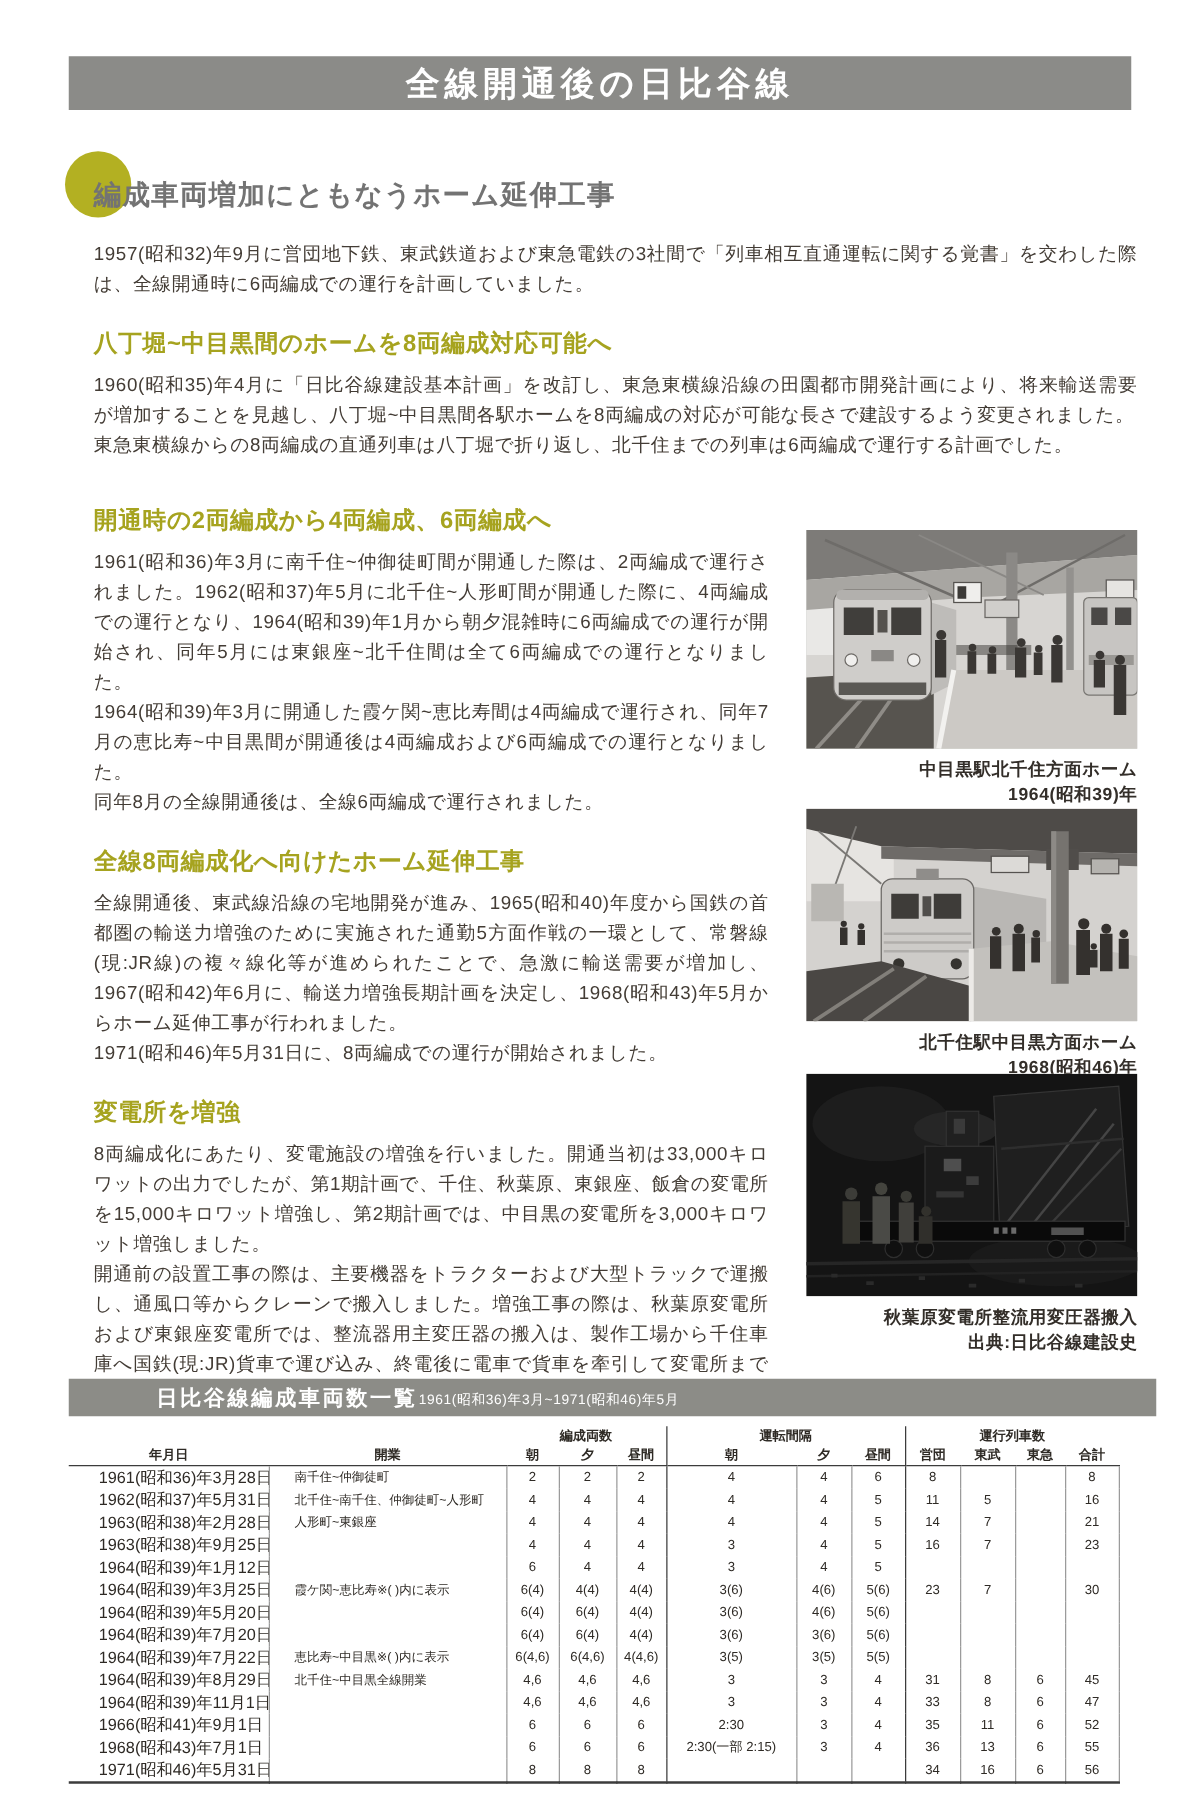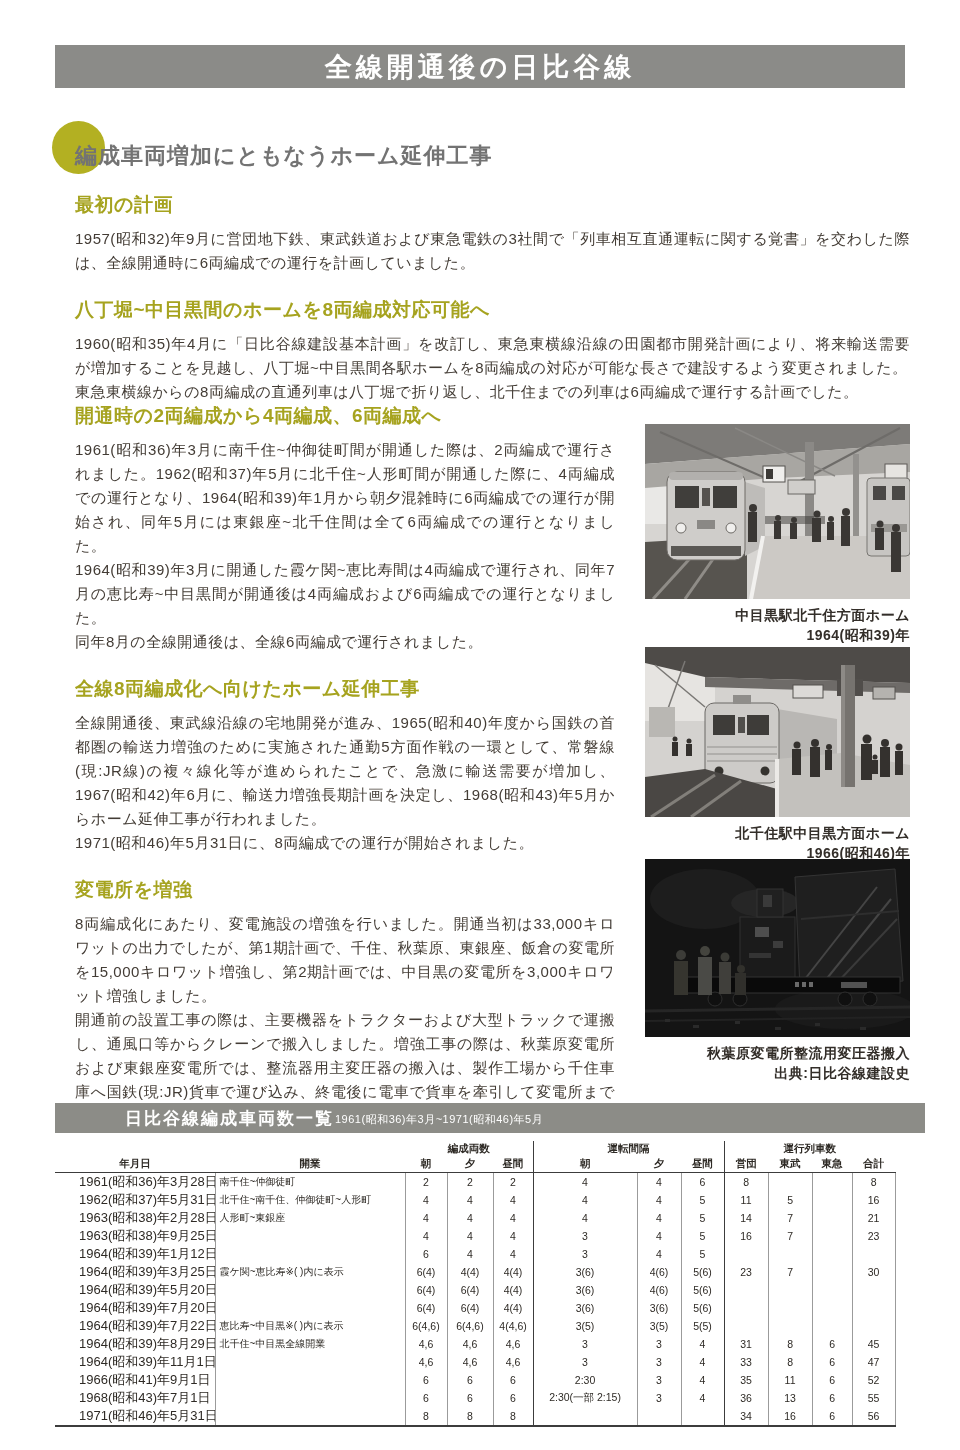--- a/index.html
+++ b/index.html
@@ -61,38 +61,37 @@
   }
   table.cars th,table.cars td{padding:0;overflow:hidden;white-space:nowrap;}
   thead th{font-size:10.5px;font-weight:bold;color:#2e2a25;height:15px;text-align:center;}
   thead tr.grp th{height:15px;}
   thead tr.sub th{border-bottom:1.5px solid #3c3c3c;height:16px;}
   tbody td{
     font-size:10.5px;color:#2e2a25;height:16px;text-align:center;
     border-left:1px solid #9b9b9b;
   }
   tbody td:first-child{border-left:none;text-align:left;padding-left:24px;font-size:13px;}
-  tbody td.open{text-align:left;padding-left:4px;font-size:10px;}
+  tbody td.open{text-align:left;padding-left:20px;font-size:10px;}
   tbody td:last-child{border-right:1px solid #9b9b9b;}
   th.gd,td.gd{border-left:1px solid #3c3c3c !important;}
 </style>
 </head>
 <body>
 
 <div class="page">
 
   <div class="banner">
     <span>全線開通後の日比谷線</span>
   </div>
 
   <span class="bullet-circle"></span>
   <div class="section-title">編成車両増加にともなうホーム延伸工事</div>
 
   <div class="article-top" id="top-sections">
-      <div class="sub-heading">最初の計画</div>
       <p class="body-text">1957(昭和32)年9月に営団地下鉄、東武鉄道および東急電鉄の3社間で「列車相互直通運転に関する覚書」を交わした際は、全線開通時に6両編成での運行を計画していました。</p>
       <div class="sub-heading">八丁堀~中目黒間のホームを8両編成対応可能へ</div>
       <p class="body-text">1960(昭和35)年4月に「日比谷線建設基本計画」を改訂し、東急東横線沿線の田園都市開発計画により、将来輸送需要が増加することを見越し、八丁堀~中目黒間各駅ホームを8両編成の対応が可能な長さで建設するよう変更されました。</p>
       <p class="body-text">東急東横線からの8両編成の直通列車は八丁堀で折り返し、北千住までの列車は6両編成で運行する計画でした。</p>
     </div>
 
   <div class="two-col">
     <div class="left-col" id="side-sections">
         <div class="sub-heading">開通時の2両編成から4両編成、6両編成へ</div>
         <p class="body-text">1961(昭和36)年3月に南千住~仲御徒町間が開通した際は、2両編成で運行されました。1962(昭和37)年5月に北千住~人形町間が開通した際に、4両編成での運行となり、1964(昭和39)年1月から朝夕混雑時に6両編成での運行が開始され、同年5月には東銀座~北千住間は全て6両編成での運行となりました。</p>
@@ -212,21 +211,21 @@
           <circle cx="230" cy="110" r="2.5"></circle>
             <rect x="227" y="113" width="6" height="14"></rect>
           <circle cx="30" cy="92" r="2.5"></circle>
             <rect x="27" y="95" width="6" height="14"></rect>
           <circle cx="44" cy="94" r="2.5"></circle>
             <rect x="41" y="97" width="6" height="12"></rect>
         </g>
       </svg>
       <figcaption class="photo-caption">
         <div>北千住駅中目黒方面ホーム</div>
-        <div>1966(昭和46)年</div>
+        <div>1968(昭和46)年</div>
       </figcaption>
     </figure>
 
     <figure class="photo-fig fig3" style="margin:0">
       <svg class="photo-frame" viewBox="0 0 265 178" width="265" height="178">
         <rect width="265" height="178" fill="#141414"></rect>
         <ellipse cx="60" cy="40" rx="55" ry="30" fill="#1d1d1d"></ellipse>
         <ellipse cx="120" cy="44" rx="34" ry="14" fill="#262626"></ellipse>
         <ellipse cx="200" cy="150" rx="70" ry="20" fill="#1a1a1a"></ellipse>
         <polygon points="150,18 250,10 258,122 155,130" fill="#1f1f1f" stroke="#343434"></polygon>

